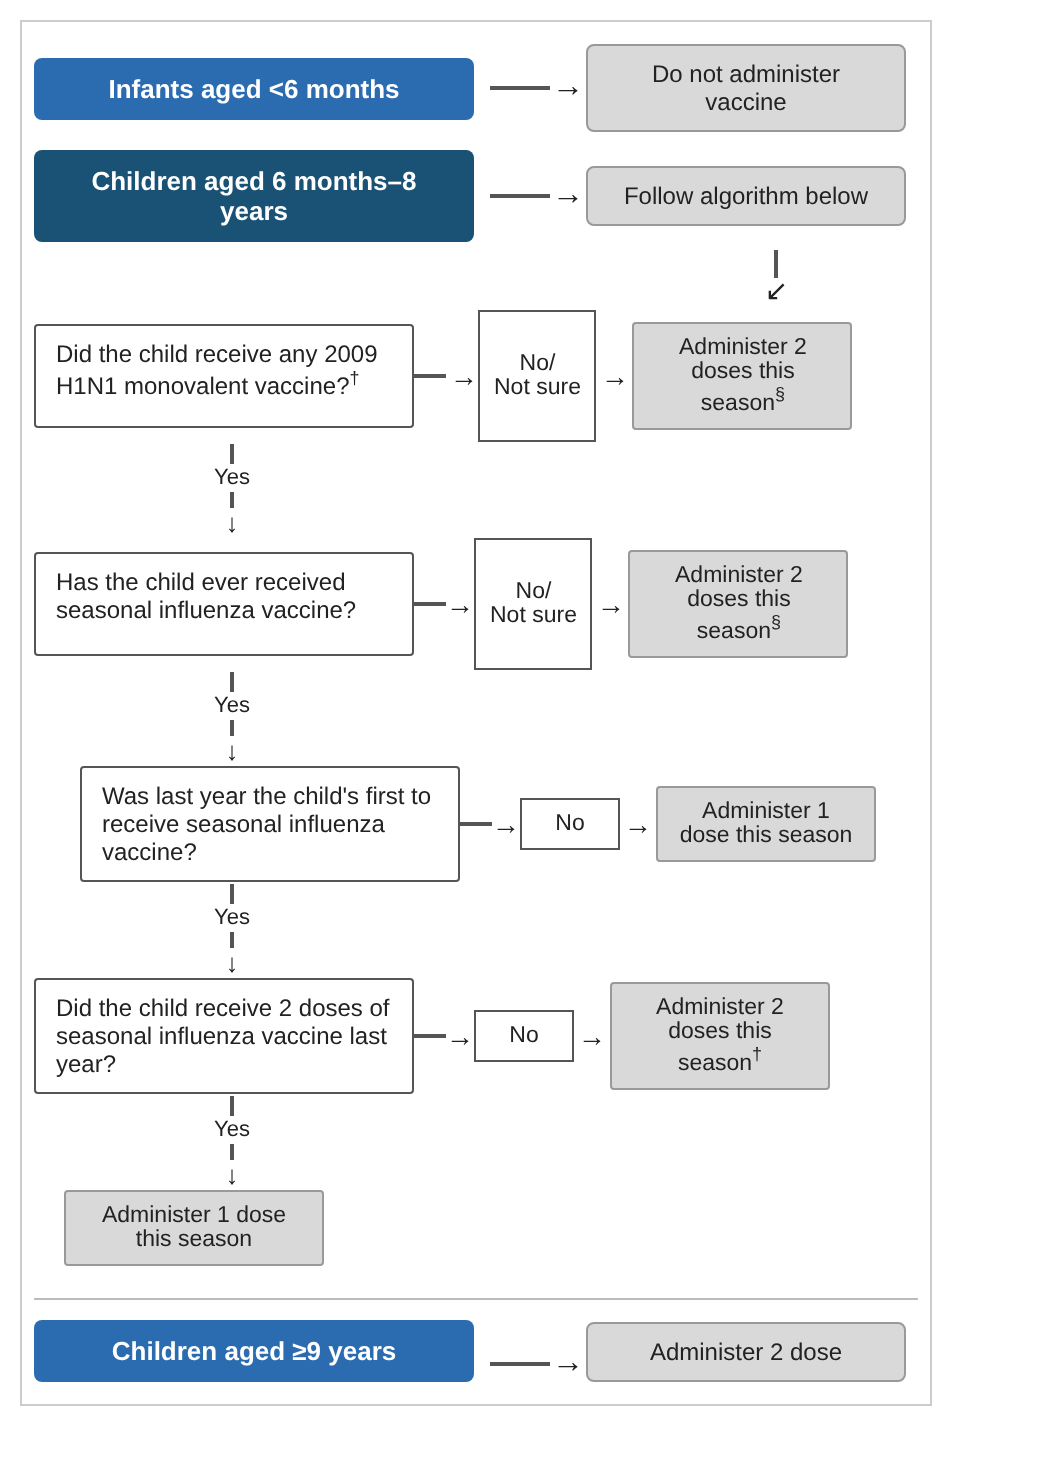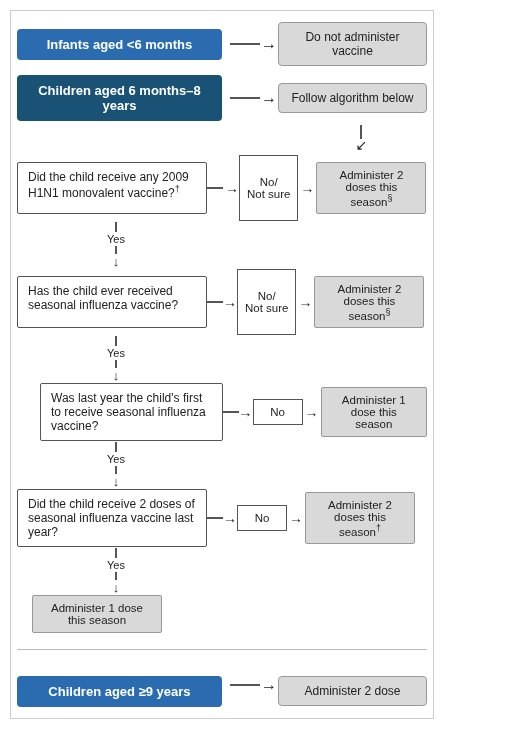--- a/index.html
+++ b/index.html
@@ -72,21 +72,21 @@
     }
     .no-label-box {
       border: 1px solid #555;
       padding: 20px 7px;
       background: #fff;
       font-size: 11.5px;
       text-align: center;
       min-width: 50px;
     }
     .main-container {
-      width: 424px;
+      width: 456px;
       padding: 8px 6px;
       border: 1px solid #ccc;
     }
     sup { font-size: 9px; }
   </style>
 </head>
 <body>
 
 <div class="main-container">
   <div class="flowchart">
@@ -197,21 +197,21 @@
     </div>
 
     <div style="display:flex; justify-content:flex-start; width:100%; margin-bottom:10px; padding-left:15px;">
       <div class="small-gray-box" style="width:130px; background:#d9d9d9;">
         Administer 1 dose this season
       </div>
     </div>
 
     <div class="section-divider"></div>
 
-    <div class="top-row" style="width:100%; display:flex; align-items:flex-start; margin-top:20px;">
+    <div class="top-row" style="width:100%; display:flex; align-items:flex-end; margin-top:4px;">
       <div class="header-box" style="width:220px;">Children  aged ≥9 years</div>
       <div style="display:flex; align-items:center; margin-left:8px;">
         <div style="width:30px; border-top:2px solid #555;"></div>
         <div style="font-size:16px; margin:0 1px;">→</div>
       </div>
       <div class="gray-box" style="width:160px;">Administer 2 dose</div>
     </div>
 
   </div>
 </div>

